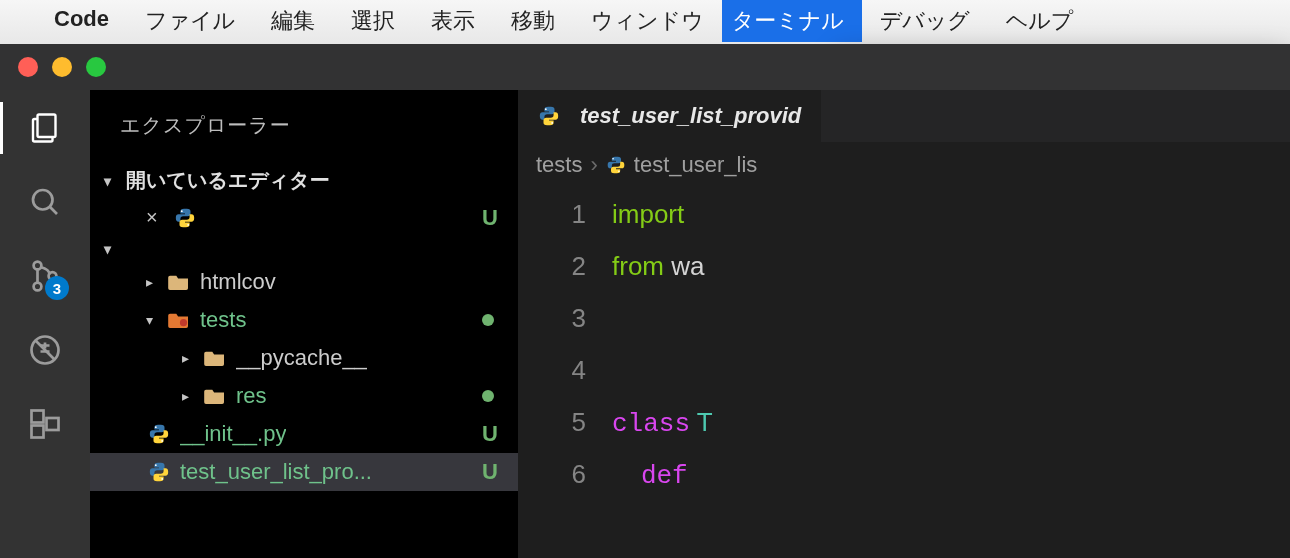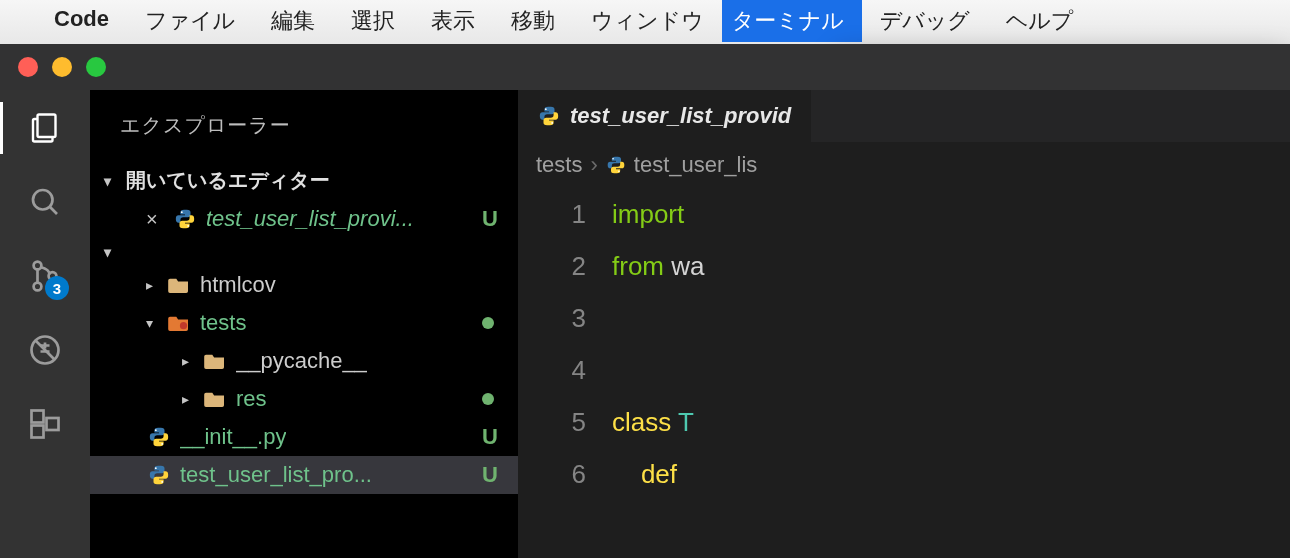--- a/index.html
+++ b/index.html
@@ -51,30 +51,30 @@
 .git-u { position: absolute; right: 20px; color: #6fb36f; font-weight: 600; font-size: 22px; }
 .dot { position: absolute; right: 24px; width: 12px; height: 12px; border-radius: 50%; background: #6fb36f; }
 .fname { color: #ccc; white-space: nowrap; overflow: hidden; text-overflow: ellipsis; }
 .fname.mod { color: #6fc28b; }
 .fname.modit { color: #6fc28b; font-style: italic; }
 .close-x { color: #c5c5c5; font-size: 20px; width: 18px; }
 
 
 .editor { flex: 1; background: #1e1e1e; display: flex; flex-direction: column; min-width: 0; }
 .tabs { height: 52px; background: #252526; display: flex; align-items: stretch; }
-.tab { background: #1e1e1e; display: flex; align-items: center; gap: 10px; padding: 0 20px; font-size: 22px; font-style: italic; color: #e8e8e8; font-weight: 600; }
+.tab { background: #1e1e1e; display: flex; align-items: center; gap: 20px; padding: 0 20px; font-size: 22px; font-style: italic; color: #e8e8e8; font-weight: 600; }
 .crumbs { padding: 10px 18px; color: #a0a0a0; font-size: 22px; display: flex; align-items: center; gap: 8px; }
 .crumbs .sep2 { color: #6b6b6b; }
 .code { font-family: Menlo, Consolas, monospace; font-size: 26px; line-height: 52px; display: flex; }
 .gutter { width: 94px; text-align: right; color: #858585; padding-right: 26px; }
 .gutter div { height: 52px; }
 .src { color: #d4d4d4; }
 .src div { height: 52px; white-space: pre; }
 .kw { color: #84cc16; }
-.kw2 { color: #fde047; }
+.kw2 { color: #d946ef; font-family: Liberation Mono, monospace; }
 .cls { color: #4ec9b0; }
 
 
 .pylogo { width: 22px; height: 22px; display: inline-block; }
 
 svg { display: block; }
 </style>
 </head>
 <body>
 
@@ -190,21 +190,20 @@
       <div class="row indent1">
         <span class="close-x">×</span>
         <span class="pylogo">
           <svg viewBox="0 0 24 24">
               <path fill="#3776ab" d="M11 2c-3 0-4 1-4 3v2h5v1H5c-2 0-3 1-3 4s1 4 3 4h2v-3c0-2 1-3 3-3h5c2 0 3-1 3-3V5c0-2-1-3-4-3h-3z"></path>
               <circle cx="8.5" cy="4.5" r="1" fill="#fff"></circle>
               <path fill="#ffd43b" d="M13 22c3 0 4-1 4-3v-2h-5v-1h7c2 0 3-1 3-4s-1-4-3-4h-2v3c0 2-1 3-3 3H9c-2 0-3 1-3 3v2c0 2 1 3 4 3h3z"></path>
               <circle cx="15.5" cy="19.5" r="1" fill="#fff"></circle>
             </svg>
         </span>
-        <span class="fname modit">test_user_list_provi...</span>
         <span class="git-u">U</span>
       </div>
 
       <div class="sec">
         <span class="chev">▾</span>
       </div>
 
       <div class="row indent1">
         <span class="chev">▸</span>
         <span class="fldr">

